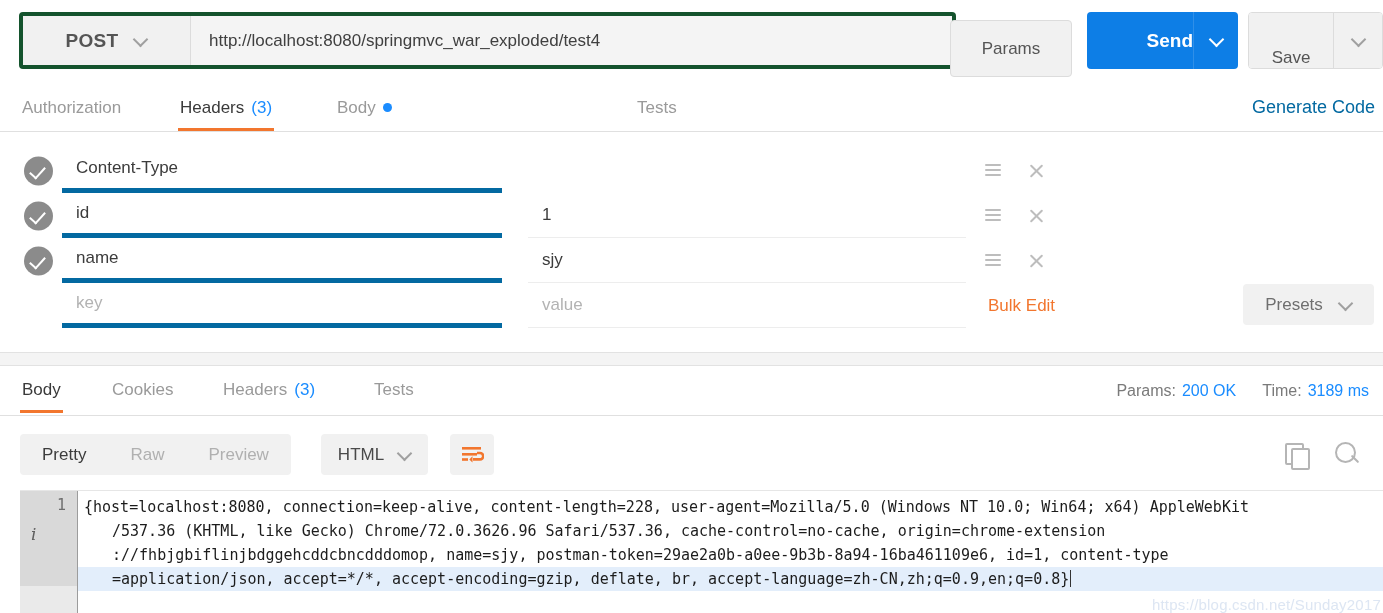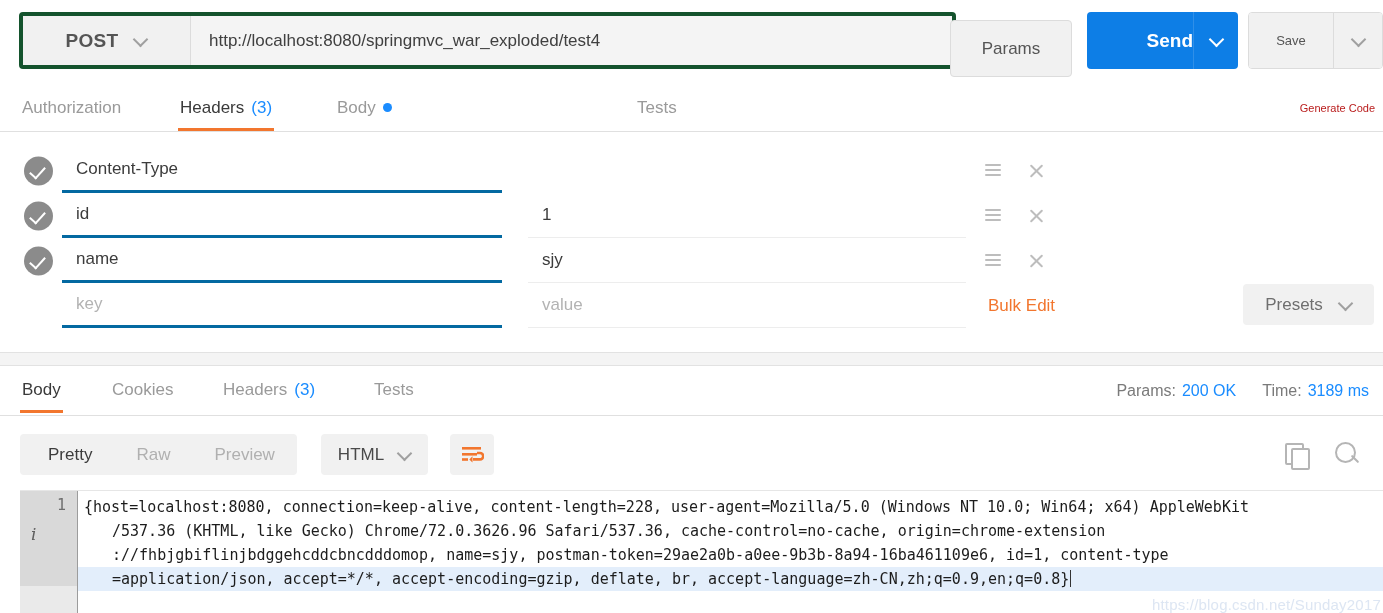--- a/index.html
+++ b/index.html
@@ -73,22 +73,22 @@
   }
   .send-caret .chev::after { border-color: #ffffff; }
   .save-group {
     position: absolute; left: 1248px; top: 12px;
     display: flex; height: 57px;
     border: 1px solid #dcdcdc; border-radius: 4px; overflow: hidden;
     cursor: pointer;
   }
   .save-btn {
     width: 84px; background: #f1f1f1; color: #555;
-    display: flex; align-items: center; justify-content: center;
-    font-size: 13px;
+    display: flex; align-items: flex-end; justify-content: center;
+    font-size: 17px;
   }
   .save-caret {
     width: 49px; background: #f1f1f1; border-left: 1px solid #dcdcdc;
     display: flex; align-items: center; justify-content: center;
   }
 
   
   .req-tabs {
     position: absolute; left: 0; top: 84px; width: 1383px; height: 48px;
     border-bottom: 1px solid #e0e0e0;
@@ -105,21 +105,21 @@
     height: 3px; background: #f2762e;
   }
   .tab .count { color: #1a8cff; }
   .blue-dot {
     width: 9px; height: 9px; border-radius: 50%; background: #1a8cff;
     display: inline-block;
   }
   .gen-code {
     position: absolute; right: 8px; top: 0; height: 47px;
     display: flex; align-items: center;
-    font-size: 11px; color: #b91c1c; cursor: pointer;
+    font-size: 18px; color: #0369a1; cursor: pointer;
   }
 
   
   .headers-area {
     position: absolute; left: 0; top: 132px; width: 1383px; height: 213px;
     background: #fff;
   }
   .hrow {
     position: absolute; left: 0; width: 1383px; height: 45px;
     display: flex; align-items: center;
@@ -130,21 +130,21 @@
     background: #8b8b8b; cursor: pointer;
   }
   .check::after {
     content: ""; position: absolute; left: 9px; top: 7px;
     width: 7px; height: 13px;
     border-right: 2.5px solid #fff; border-bottom: 2.5px solid #fff;
     transform: rotate(42deg);
   }
   .cell-key {
     position: absolute; left: 62px; top: 0; width: 440px; height: 45px;
-    border-bottom: 3px solid #0369a1;
+    border-bottom: 5px solid #0369a1;
     display: flex; align-items: center;
     font-size: 17px; color: #3c3c3c;
     padding-left: 14px;
   }
   .cell-val {
     position: absolute; left: 528px; top: 0; width: 438px; height: 45px;
     border-bottom: 1px solid #ededed;
     display: flex; align-items: center;
     font-size: 17px; color: #3c3c3c;
     padding-left: 14px;
@@ -204,21 +204,21 @@
   }
   .resp-meta b { font-weight: normal; color: #1a8cff; margin-left: 6px; }
 
   
   .resp-toolbar {
     position: absolute; left: 0; top: 416px; width: 1383px; height: 73px;
   }
   .seg {
     position: absolute; left: 20px; top: 18px;
     height: 41px; background: #f1f1f1; border-radius: 4px;
-    display: flex; align-items: center; padding-left: 6px;
+    display: flex; align-items: center;
   }
   .seg-item {
     height: 41px; padding: 0 22px;
     display: flex; align-items: center;
     font-size: 17px; color: #b0b0b0; cursor: pointer;
   }
   .seg-item.active { color: #3c3c3c; }
   .type-select {
     position: absolute; left: 321px; top: 18px;
     width: 107px; height: 41px; background: #f1f1f1; border-radius: 4px;

